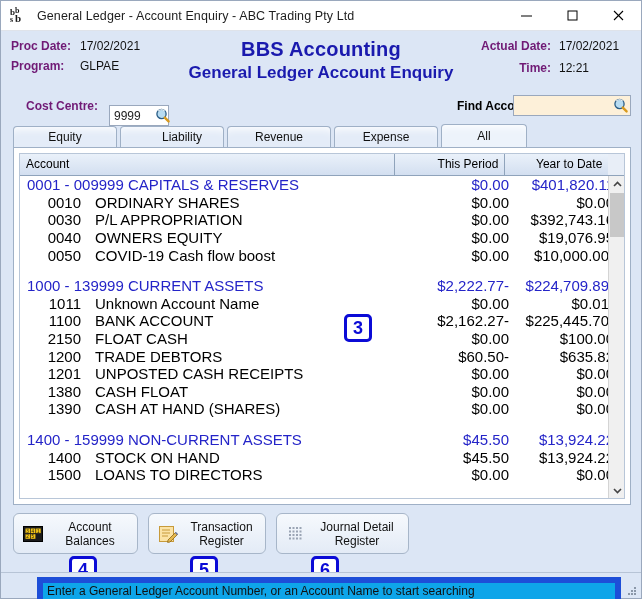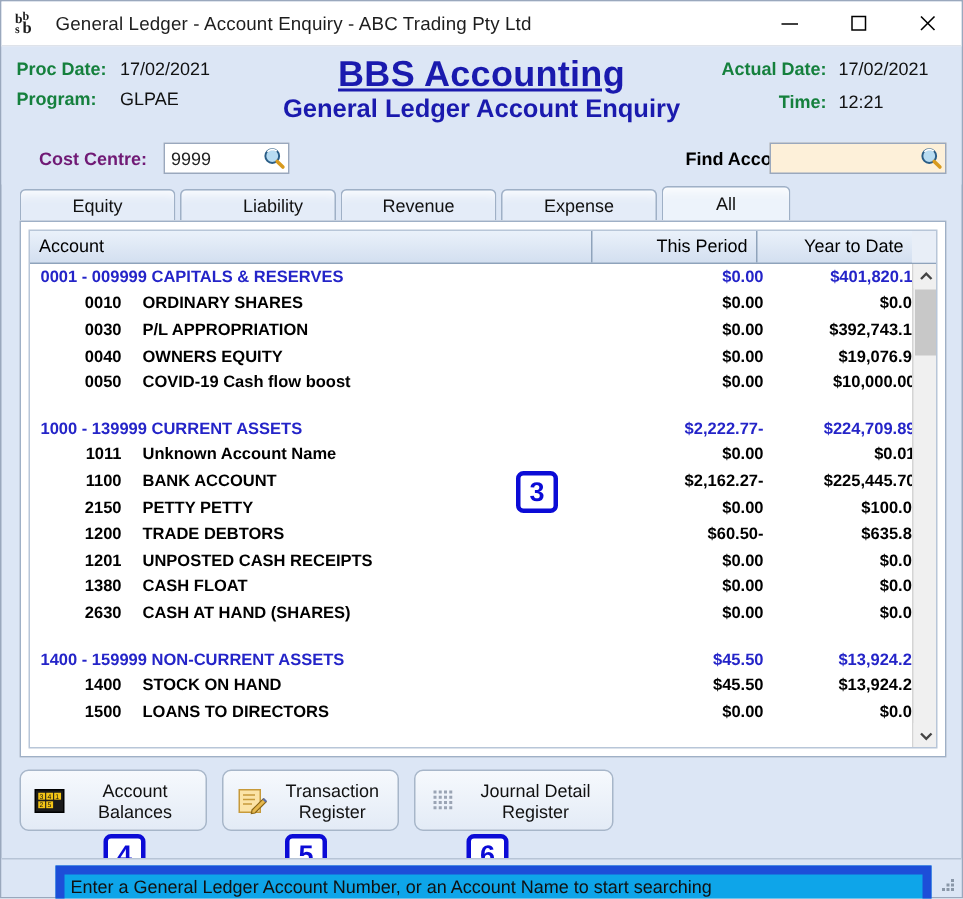--- a/index.html
+++ b/index.html
@@ -32,40 +32,40 @@
     width:46px;height:29px;display:flex;align-items:center;justify-content:center;
     font-size:13px;color:#000;
   }
   .winbtn svg{display:block;}
   
   .headband{
     position:relative;height:92px;background:#dce6f5;
   }
   .hdr-left{position:absolute;left:10px;top:8px;}
   .hdr-row{display:flex;align-items:baseline;margin-bottom:6px;font-size:12px;}
-  .hdr-lbl{font-weight:bold;color:#15803d;}
+  .hdr-lbl{font-weight:bold;color:#701a75;}
   .hdr-val{margin-left:7px;color:#111;}
   .lbl-proc{width:62px;}
   .lbl-prog{width:62px;}
   .hdr-right{position:absolute;right:10px;top:8px;text-align:right;}
   .hdr-row-r{display:flex;justify-content:flex-end;align-items:baseline;margin-bottom:8px;font-size:12px;}
   .hdr-right .hdr-val{min-width:72px;text-align:left;}
   .brand{
     position:absolute;left:0;right:0;top:6px;text-align:center;
     color:#1a1aae;font-weight:bold;pointer-events:none;
   }
-  .brand1{font-size:24px;line-height:25px;letter-spacing:.2px;text-decoration:underline;}
+  .brand1{font-size:20px;line-height:25px;letter-spacing:.2px;}
   .brand2{font-size:17px;line-height:22px;}
   
   .searchrow{position:absolute;left:0;right:0;top:62px;height:30px;}
   .cc-label{
     position:absolute;left:25px;top:6px;font-size:12px;font-weight:bold;color:#701a75;
   }
   .cc-box{
-    position:absolute;left:108px;top:2px;width:84px;height:21px;
+    position:absolute;left:108px;top:12px;width:60px;height:21px;
     background:#fff;border:1px solid #9aa8bd;box-sizing:border-box;
     display:flex;align-items:center;
   }
   .cc-box input{
     border:0;outline:0;background:transparent;width:40px;height:19px;
     font-family:"Liberation Sans",sans-serif;font-size:12px;color:#222;
     padding:0 0 0 4px;
   }
   .fa-label{position:absolute;left:424px;top:6px;font-size:12px;font-weight:bold;color:#000;padding-left:32px;}
   .fa-box{
@@ -118,21 +118,21 @@
   }
   .gh{
     font-size:12px;color:#000;line-height:21px;box-sizing:border-box;
     border-right:1px solid #8fa3bb;overflow:hidden;white-space:nowrap;
   }
   .gh.acct{width:383px;padding-left:6px;}
   .gh.tp{width:112px;text-align:right;padding-right:6px;}
   .gh.ytd{width:105px;text-align:right;padding-right:6px;border-right:none;}
   .gh.sb{width:16px;border-right:none;background:#e8eef7;}
   .gbody{position:absolute;left:0;right:0;top:22px;bottom:0;overflow:hidden;}
-  .grow{display:flex;height:17.6px;align-items:center;font-size:11px;font-weight:bold;}
+  .grow{display:flex;height:17.6px;align-items:center;font-size:15px;}
   .grow.spacer{height:13px;}
   .c-acct{width:383px;box-sizing:border-box;white-space:nowrap;overflow:hidden;}
   .c-tp{width:112px;box-sizing:border-box;text-align:right;padding-right:6px;white-space:nowrap;}
   .c-ytd{width:105px;box-sizing:border-box;text-align:right;padding-right:6px;white-space:nowrap;}
   .hdrrow .c-acct,.hdrrow .c-tp,.hdrrow .c-ytd{color:#2424c8;}
   .detrow .c-acct,.detrow .c-tp,.detrow .c-ytd{color:#000;}
   .hdrrow .c-acct{padding-left:7px;}
   .acode{display:inline-block;width:54px;text-align:right;padding-right:14px;}
   .detrow .c-acct{padding-left:7px;}
   
@@ -322,41 +322,41 @@
             <div class="c-acct"><span class="acode">1011</span><span>Unknown Account Name</span></div>
             <div class="c-tp">$0.00</div>
             <div class="c-ytd">$0.01-</div>
           </div>
           <div class="grow detrow">
             <div class="c-acct"><span class="acode">1100</span><span>BANK ACCOUNT</span></div>
             <div class="c-tp">$2,162.27-</div>
             <div class="c-ytd">$225,445.70-</div>
           </div>
           <div class="grow detrow">
-            <div class="c-acct"><span class="acode">2150</span><span>PETTY PETTY</span></div>
+            <div class="c-acct"><span class="acode">2150</span><span>FLOAT CASH</span></div>
             <div class="c-tp">$0.00</div>
             <div class="c-ytd">$100.00</div>
           </div>
           <div class="grow detrow">
             <div class="c-acct"><span class="acode">1200</span><span>TRADE DEBTORS</span></div>
             <div class="c-tp">$60.50-</div>
             <div class="c-ytd">$635.82</div>
           </div>
           <div class="grow detrow">
             <div class="c-acct"><span class="acode">1201</span><span>UNPOSTED CASH RECEIPTS</span></div>
             <div class="c-tp">$0.00</div>
             <div class="c-ytd">$0.00</div>
           </div>
           <div class="grow detrow">
             <div class="c-acct"><span class="acode">1380</span><span>CASH FLOAT</span></div>
             <div class="c-tp">$0.00</div>
             <div class="c-ytd">$0.00</div>
           </div>
           <div class="grow detrow">
-            <div class="c-acct"><span class="acode">2630</span><span>CASH AT HAND (SHARES)</span></div>
+            <div class="c-acct"><span class="acode">1390</span><span>CASH AT HAND (SHARES)</span></div>
             <div class="c-tp">$0.00</div>
             <div class="c-ytd">$0.00</div>
           </div>
           <div class="grow spacer"></div>
           <div class="grow hdrrow">
             <div class="c-acct">1400 - 159999 NON-CURRENT ASSETS</div>
             <div class="c-tp">$45.50</div>
             <div class="c-ytd">$13,924.22</div>
           </div>
           <div class="grow detrow">

